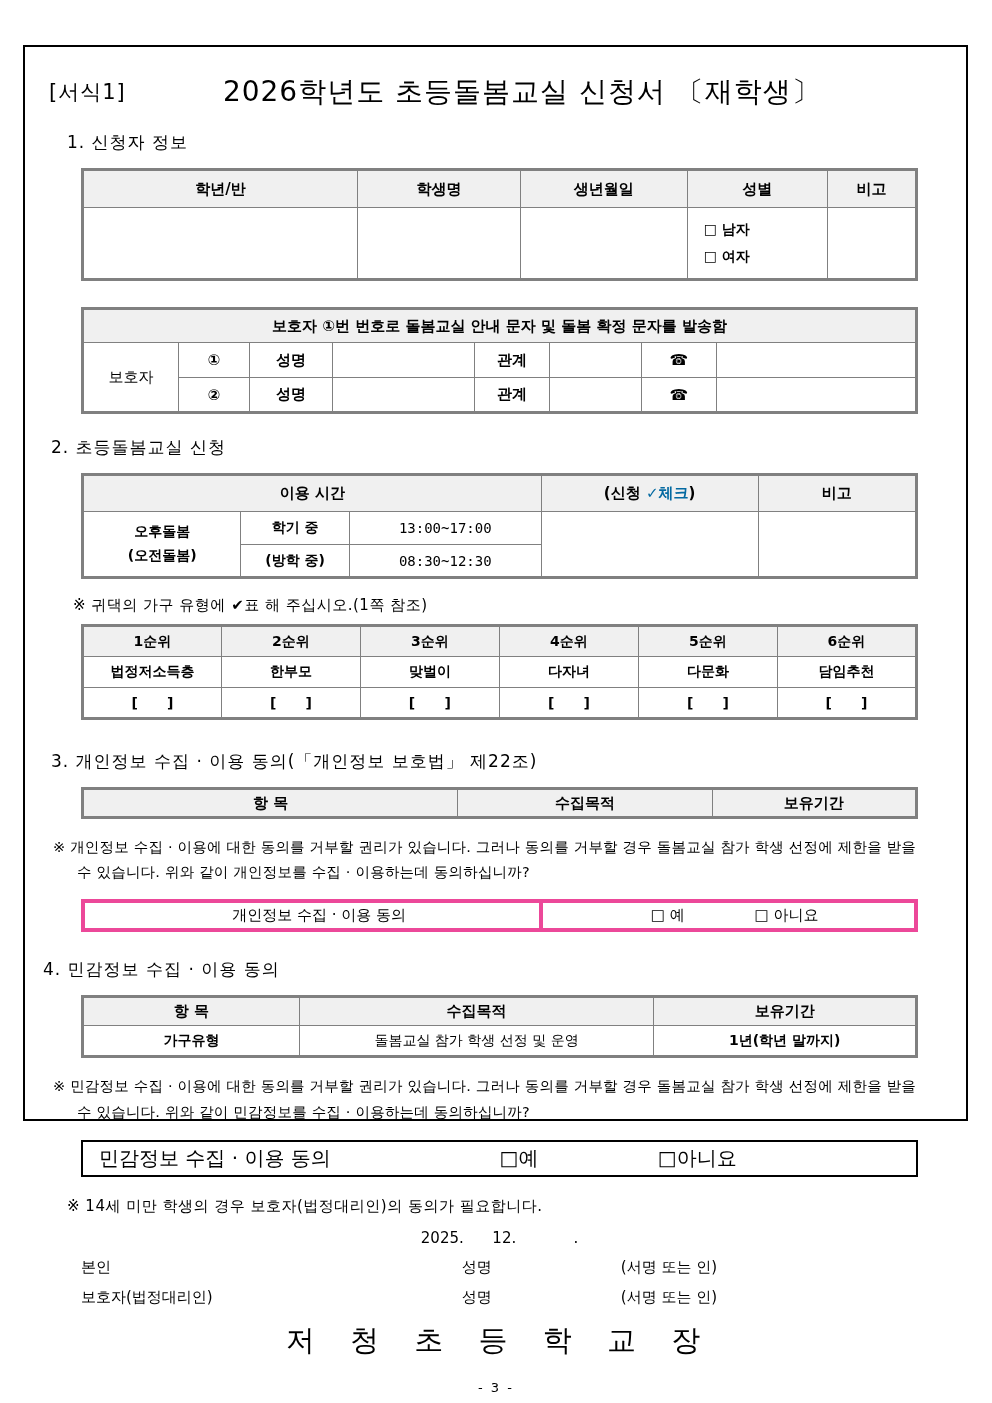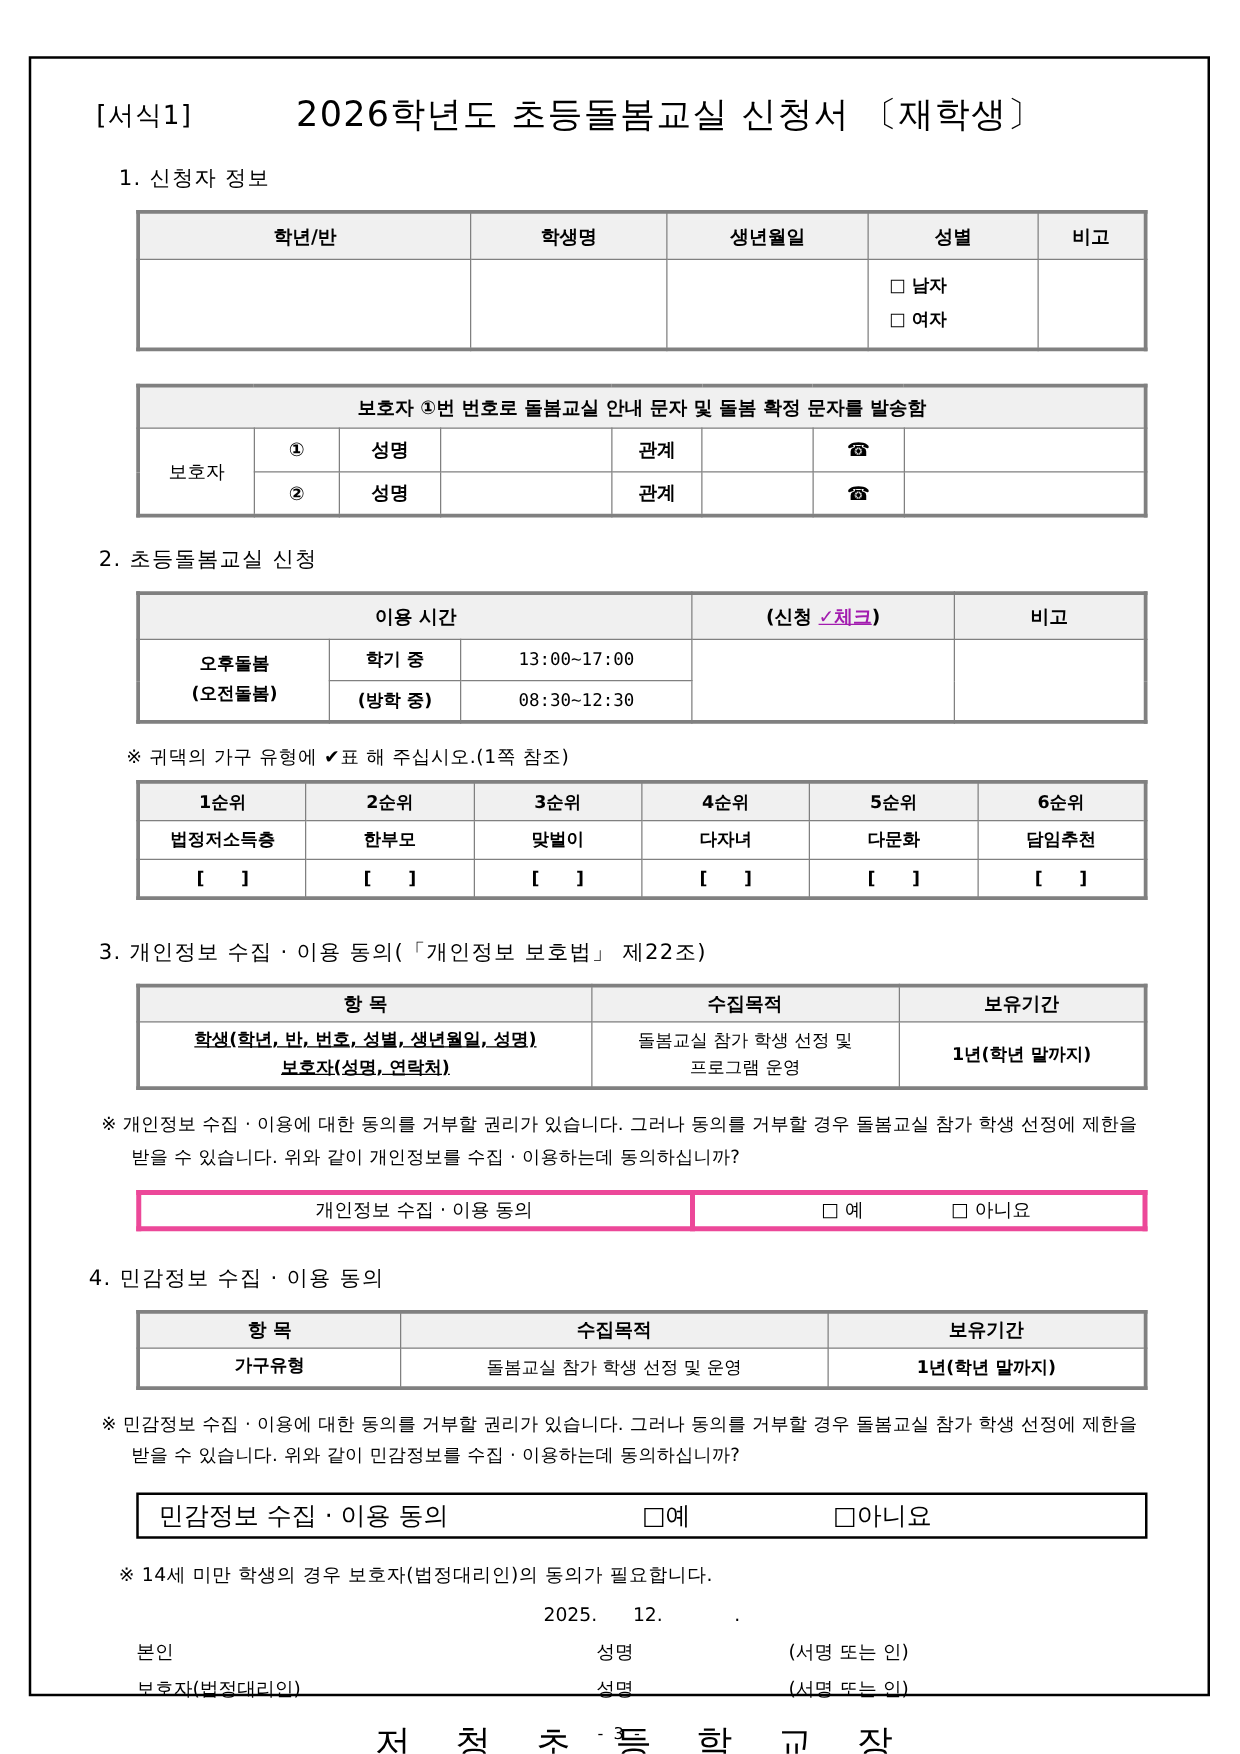--- a/index.html
+++ b/index.html
@@ -2,23 +2,23 @@
 <html><head>
 <meta charset="utf-8">
 <style>
   * { margin:0; padding:0; box-sizing:border-box; }
   html,body { width:992px; height:1403px; background:#fff; }
   body {
     font-family:"DejaVu Sans","Liberation Sans",sans-serif;
     color:#000; position:relative; overflow:hidden;
   }
   .sheet {
-    position:absolute; left:23px; top:45px; width:945px; height:1312px;
+    position:absolute; left:23px; top:45px; width:945px; height:1076px;
     border:2px solid #000; background:#fff;
-    padding:16px 48px 0 84px;
+    padding:16px 48px 0 56px;
   }
   
   .titlebar { display:flex; align-items:center; margin-top:10px; }
   .form-tag { font-size:21px; margin-left:-32px; letter-spacing:1px; }
   .main-title { flex:1; text-align:center; font-size:28px; font-weight:normal; letter-spacing:1px; }
   .sec-heading { font-size:17px; letter-spacing:1px; }
   .s1 { margin-top:20px; margin-left:-14px; }
   .s2 { margin-top:22px; margin-left:-30px; }
   .s3 { margin-top:30px; margin-left:-30px; }
   .s4 { margin-top:26px; margin-left:-38px; }
@@ -38,21 +38,21 @@
   .guardian-table td { height:35px; font-size:15px; }
   .bold { font-weight:bold; }
   .phone { font-size:16px; font-weight:bold; }
   
   .care-table { margin-top:14px; }
   .care-table th { height:37px; font-size:15px; }
   .care-table td { height:33px; }
   .program-cell { font-size:17px; font-weight:bold; line-height:1.7; }
   .period-cell { font-size:14px; font-weight:bold; }
   .time-cell { font-size:13px; font-family:"DejaVu Sans Mono","Liberation Mono",monospace; }
-  .check-blue { color:#a21caf;text-decoration:underline; }
+  .check-blue { color:#0369a1; }
   
   .note-line { margin-top:17px; margin-left:-8px; font-size:15px; letter-spacing:0.5px; }
   
   .priority-table { margin-top:9px; }
   .priority-table td { height:31px; font-weight:bold; font-size:14px; }
   .priority-table .rank-row td { background:#f0f0f0; }
   .prewrap { white-space:pre; }
   
   .info-table { margin-top:14px; }
   .info-table th { height:29px; font-size:15px; }
@@ -240,31 +240,20 @@
     <colgroup>
         <col style="width:45%">
         <col style="width:30.5%">
         <col style="width:24.5%">
       </colgroup>
     <tbody>
         <tr>
       <th>항 목</th>
       <th>수집목적</th>
       <th>보유기간</th>
-    </tr>
-    <tr>
-      <td class="item-cell">
-        <div><span class="u">학생(학년, 반, 번호, 성별, 생년월일, 성명)</span></div>
-        <div><span class="u">보호자(성명, 연락처)</span></div>
-      </td>
-      <td class="purpose-cell">
-        <div>돌봄교실 참가 학생 선정 및</div>
-        <div>프로그램 운영</div>
-      </td>
-      <td class="retention-cell">1년(학년 말까지)</td>
     </tr>
   </tbody>
     </table>
 
   <div class="note-para">※  개인정보 수집 · 이용에 대한 동의를 거부할 권리가 있습니다.  그러나 동의를 거부할 경우 돌봄교실 참가 학생 선정에 제한을 받을 수 있습니다.  위와 같이 개인정보를 수집 · 이용하는데 동의하십니까?</div>
 
   <table class="consent1">
     <colgroup>
         <col style="width:55%">
         <col style="width:45%">

